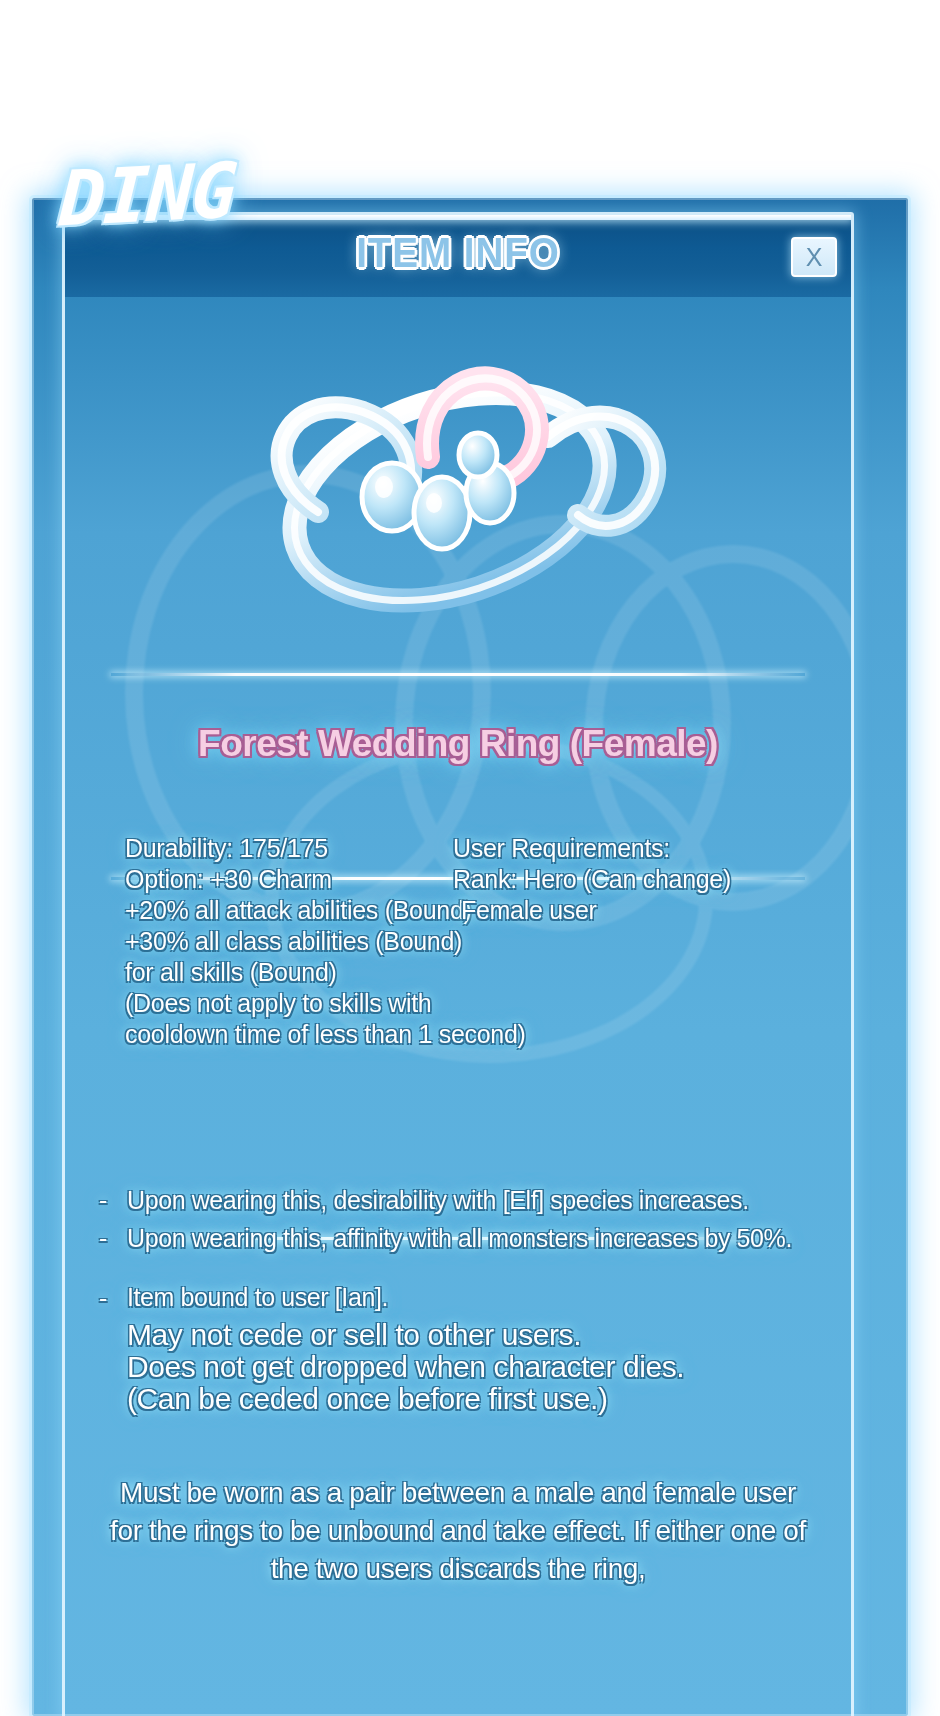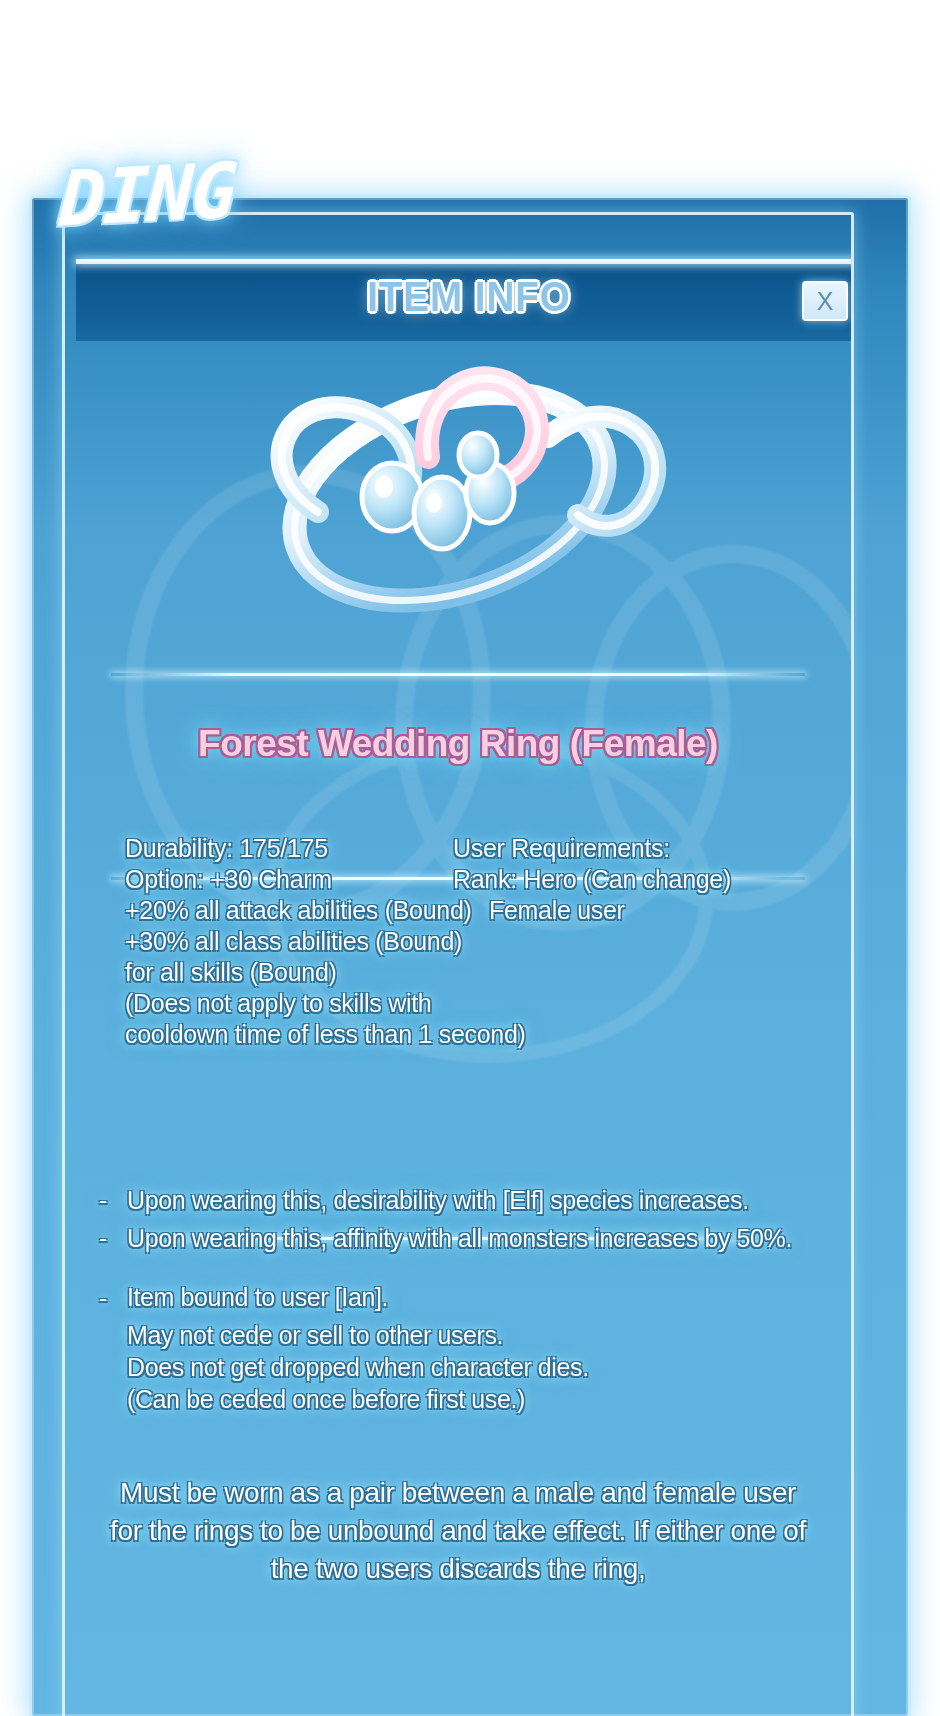--- a/index.html
+++ b/index.html
@@ -35,23 +35,22 @@
 
   
   .watermark{position:absolute;pointer-events:none;opacity:.10;}
   .wm-ring{
     position:absolute;border:18px solid #ffffff;border-radius:50%;
     filter:blur(1px);
   }
 
   
   #title-bar{
-    position:absolute;left:11px;top:0;width:100%;height:82px;
+    position:absolute;left:0;top:0;width:100%;height:82px;
     background:linear-gradient(180deg,#0c4f85 0%,#0e5a93 40%,#135f97 70%,#1a6aa3 100%);
-    margin-top:44px;
   }
   #title-bar-topline{
     position:absolute;left:0;top:0;width:100%;height:5px;
     background:linear-gradient(180deg,#ffffff,#d7efff);
     box-shadow:0 0 8px 2px rgba(200,240,255,.8);
   }
   #window-title{
     position:absolute;left:0;top:14px;width:100%;text-align:center;
     font-family:"Liberation Sans",sans-serif;
     font-size:42px;font-weight:bold;letter-spacing:1px;
@@ -113,34 +112,34 @@
 
   #stats-row{
     position:absolute;left:0;top:618px;width:100%;
     display:flex;
   }
   #stats-left{width:378px;padding-left:60px;box-sizing:border-box;}
   #stats-right{flex:1;padding-left:10px;}
   .stat-line{
     font-size:25px;line-height:31px;letter-spacing:-.3px;white-space:nowrap;
   }
-  .stat-line.indent{padding-left:8px;margin-left:28px;}
+  .stat-line.indent{padding-left:8px;}
 
   #bullet-list{
     position:absolute;left:0;top:968px;width:100%;padding:0 34px;box-sizing:border-box;
   }
   .bullet-row{display:flex;align-items:flex-start;margin-bottom:4px;}
   .bullet-dash{width:28px;flex:none;font-size:25px;line-height:34px;}
   .bullet-text{font-size:25px;line-height:34px;letter-spacing:-.4px;}
 
   #bound-block{
     position:absolute;left:0;top:1066px;width:100%;padding:0 34px;box-sizing:border-box;
   }
   #bound-block .bullet-text{line-height:32px;}
-  .sub-line{font-size:25px;line-height:32px;padding-left:28px;letter-spacing:-.4px;}
+  .sub-line{font-size:30px;line-height:32px;padding-left:28px;letter-spacing:-.4px;}
 
   #footer-note{
     position:absolute;left:0;top:1248px;width:100%;
     padding:0 44px;box-sizing:border-box;text-align:center;
     font-size:28px;line-height:38px;letter-spacing:-.4px;margin-top:11px;
   }
 
   
   #ding-logo{
     position:absolute;left:60px;top:150px;

